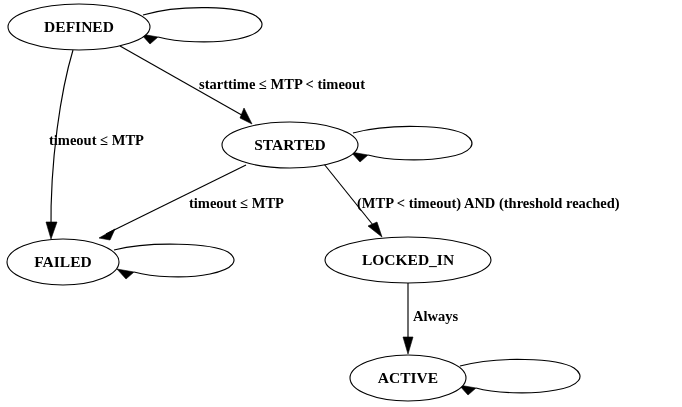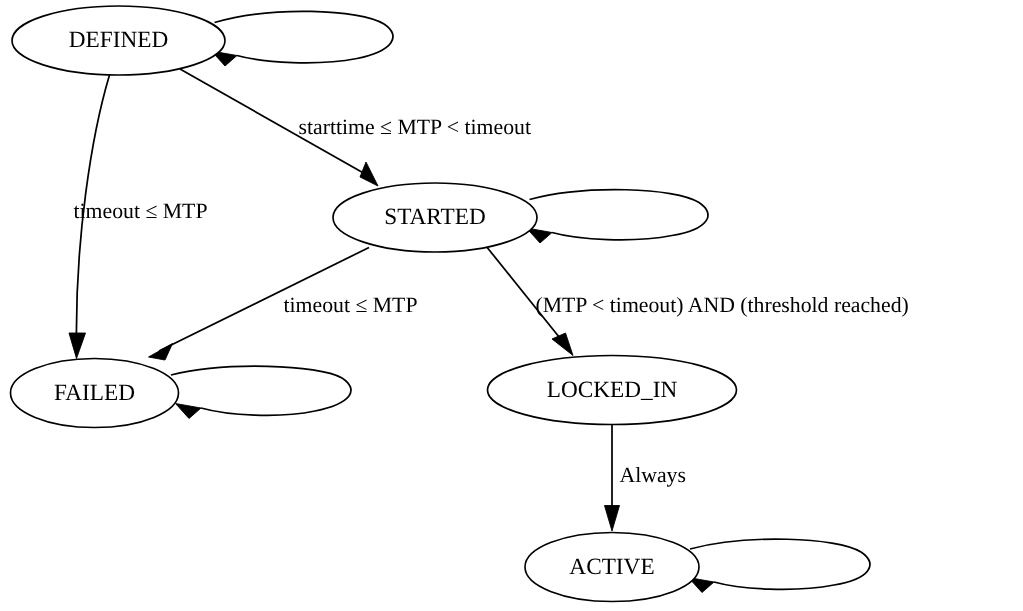--- a/index.html
+++ b/index.html
@@ -12,20 +12,21 @@
     width: 682px;
     height: 407px;
     overflow: hidden;
     font-family: "Liberation Serif", "DejaVu Serif", serif;
   }
   #diagram-root {
     position: relative;
     width: 682px;
     height: 332px;
     background: #ffffff;
+    font-weight: bold;
   }
   svg#graph {
     display: block;
     width: 682px;
     height: 407px;
   }
   .node-ellipse {
     fill: #ffffff;
     stroke: #000000;
     stroke-width: 1.1;

